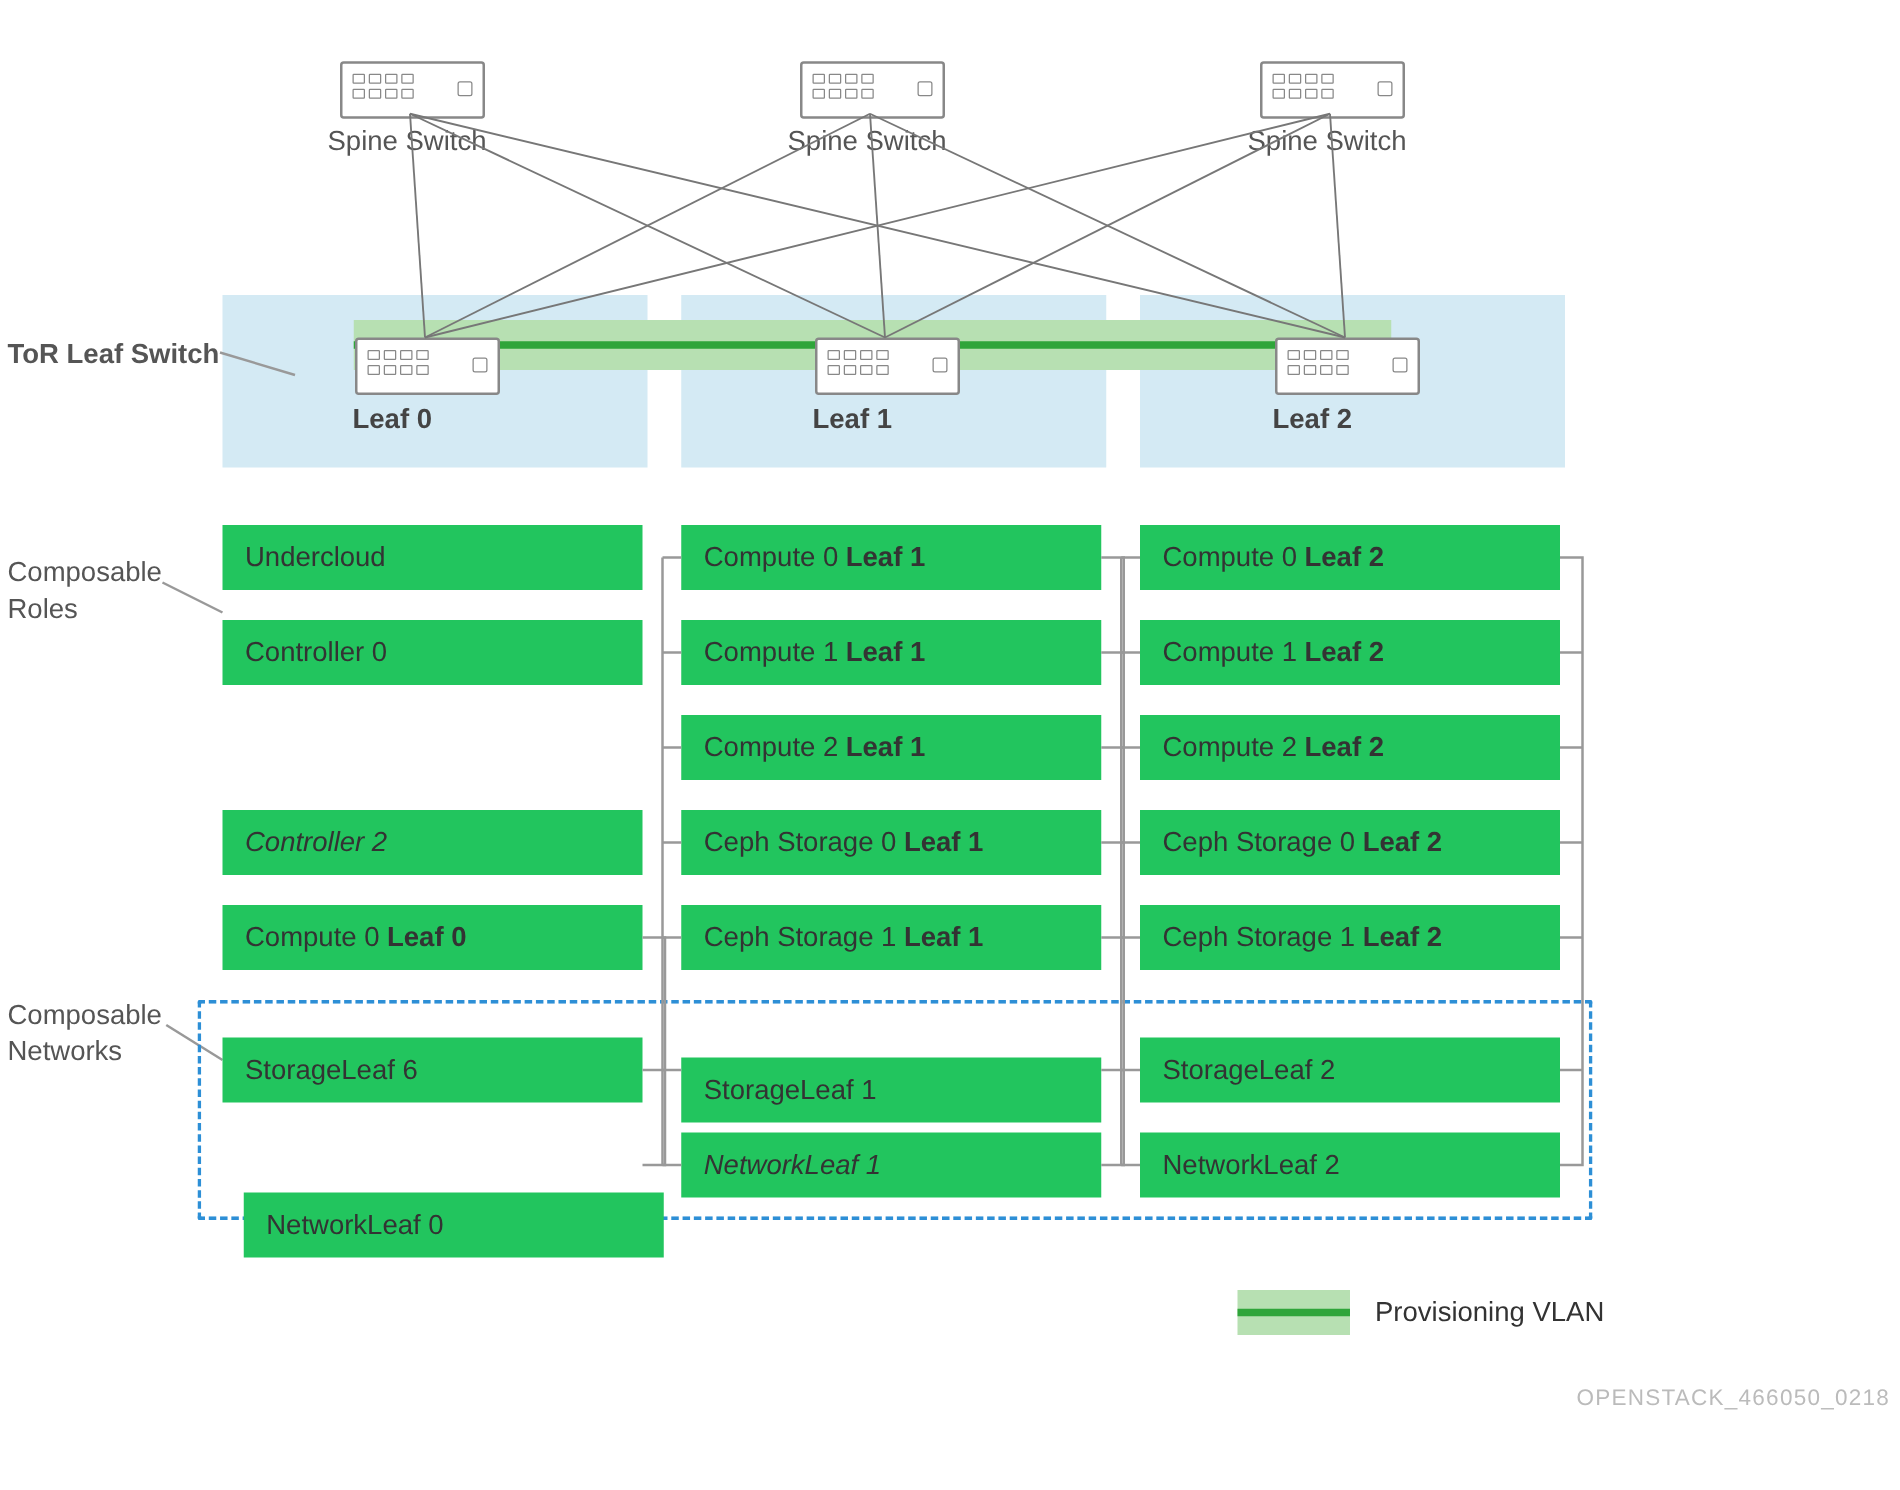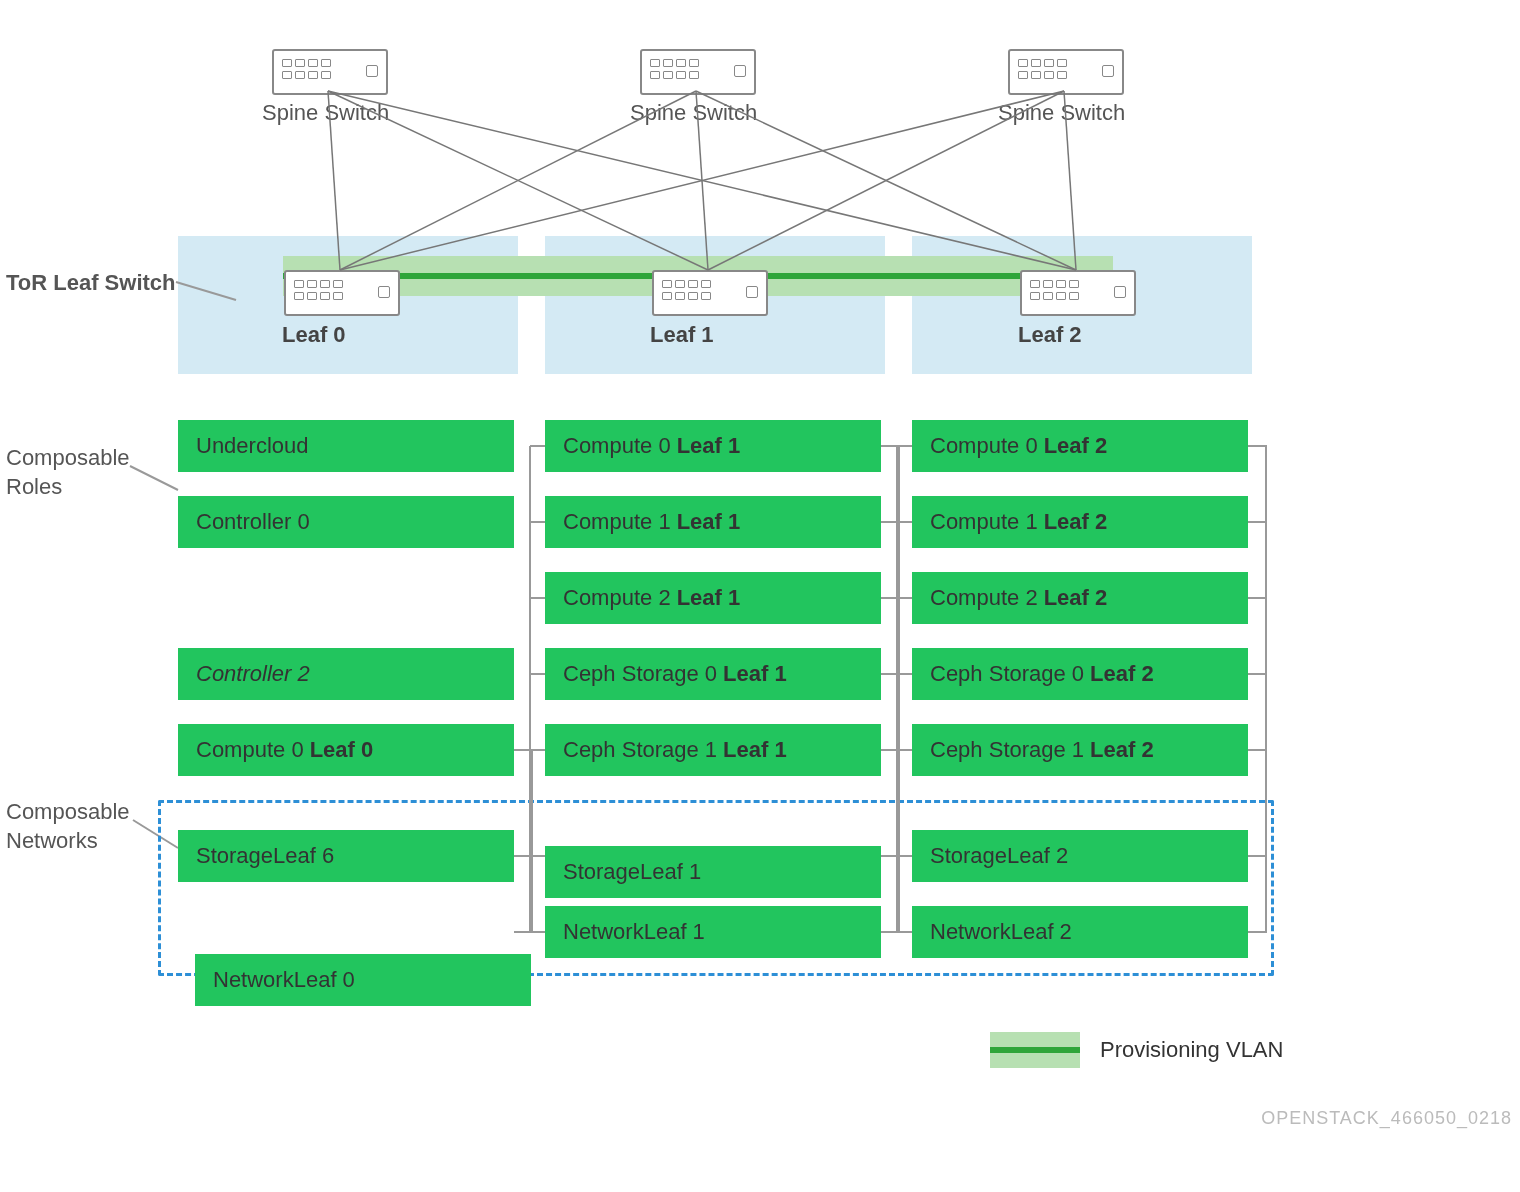--- a/index.html
+++ b/index.html
@@ -252,21 +252,21 @@
 <div class="node-box" style="position:absolute; left:178px; top:830px; width:300px;">
       <span>StorageLeaf 6</span>
     </div>
 <div class="node-box" style="position:absolute; left:178px; top:954px; width:300px;margin-left:17px;">
       <span>NetworkLeaf 0</span>
     </div>
 
 <div class="node-box" style="position:absolute; left:545px; top:846px; width:300px;">
       <span>StorageLeaf 1</span>
     </div>
-<div class="node-box" style="position:absolute; left:545px; top:906px; width:300px;">
+<div class="node-box" style="position:absolute; left:545px; top:906px; width:300px;font-style:italic;">
       <span>NetworkLeaf 1</span>
     </div>
 
 <div class="node-box" style="position:absolute; left:912px; top:830px; width:300px;">
       <span>StorageLeaf 2</span>
     </div>
 <div class="node-box" style="position:absolute; left:912px; top:906px; width:300px;">
       <span>NetworkLeaf 2</span>
     </div>
 

